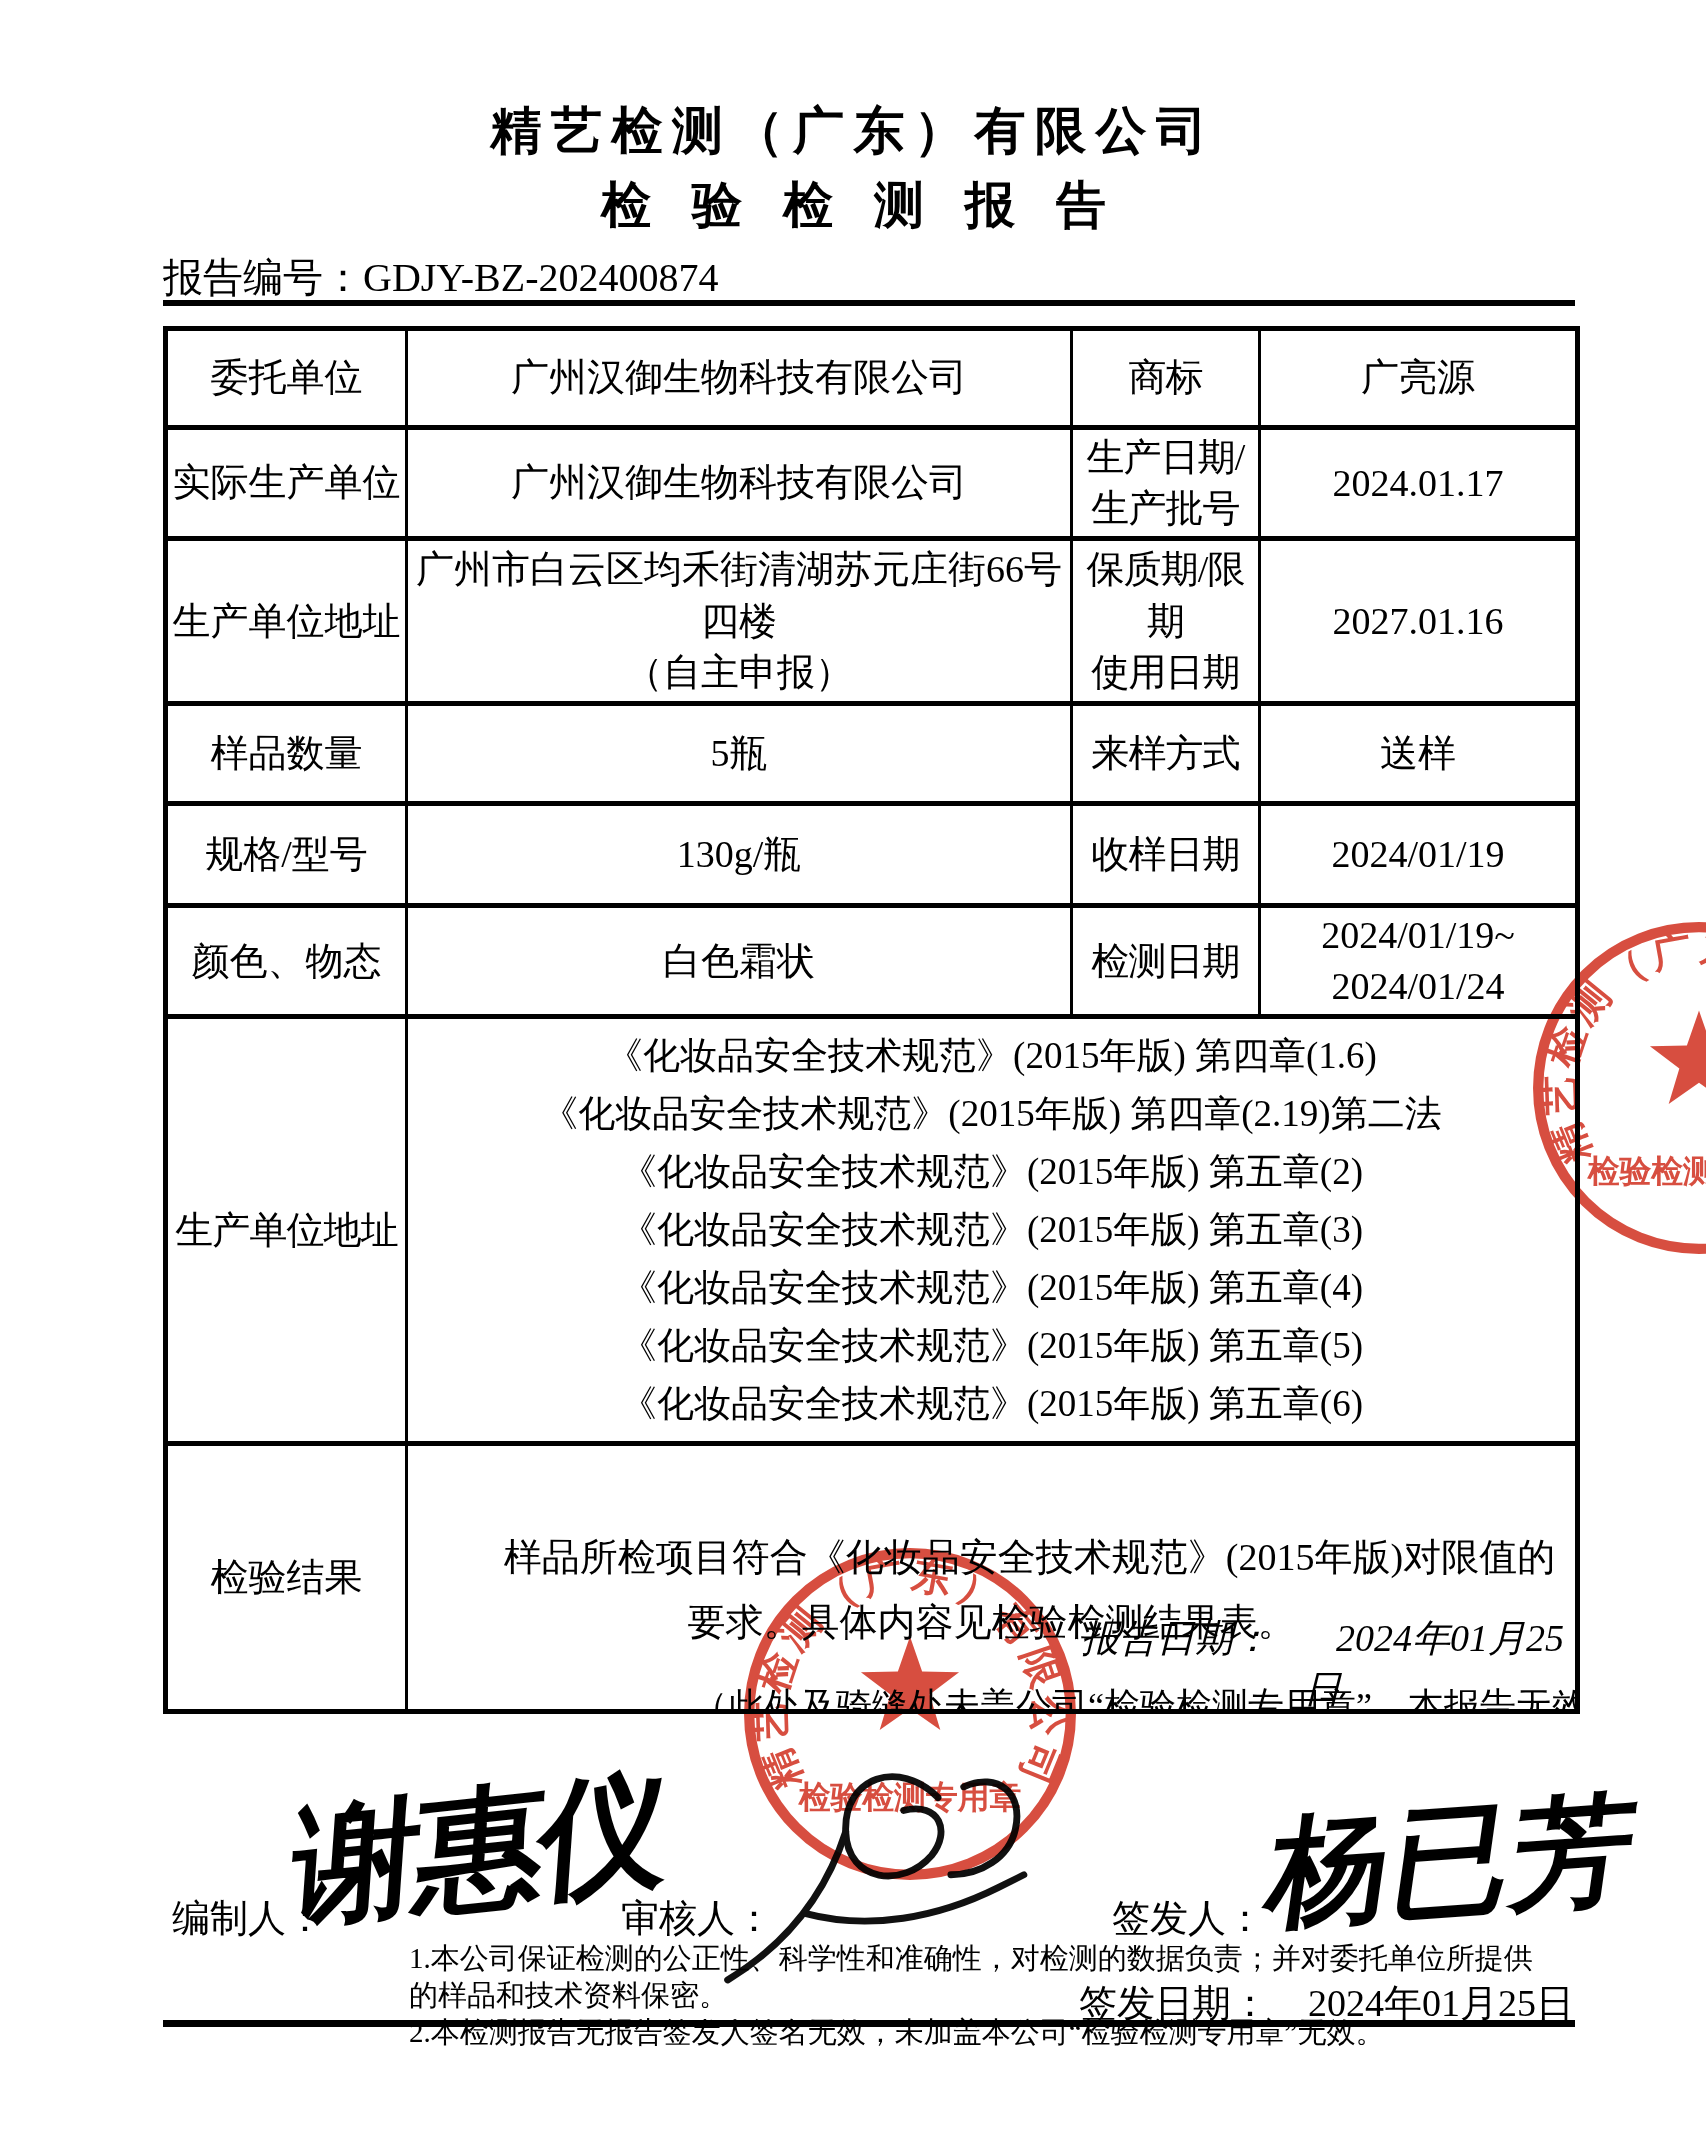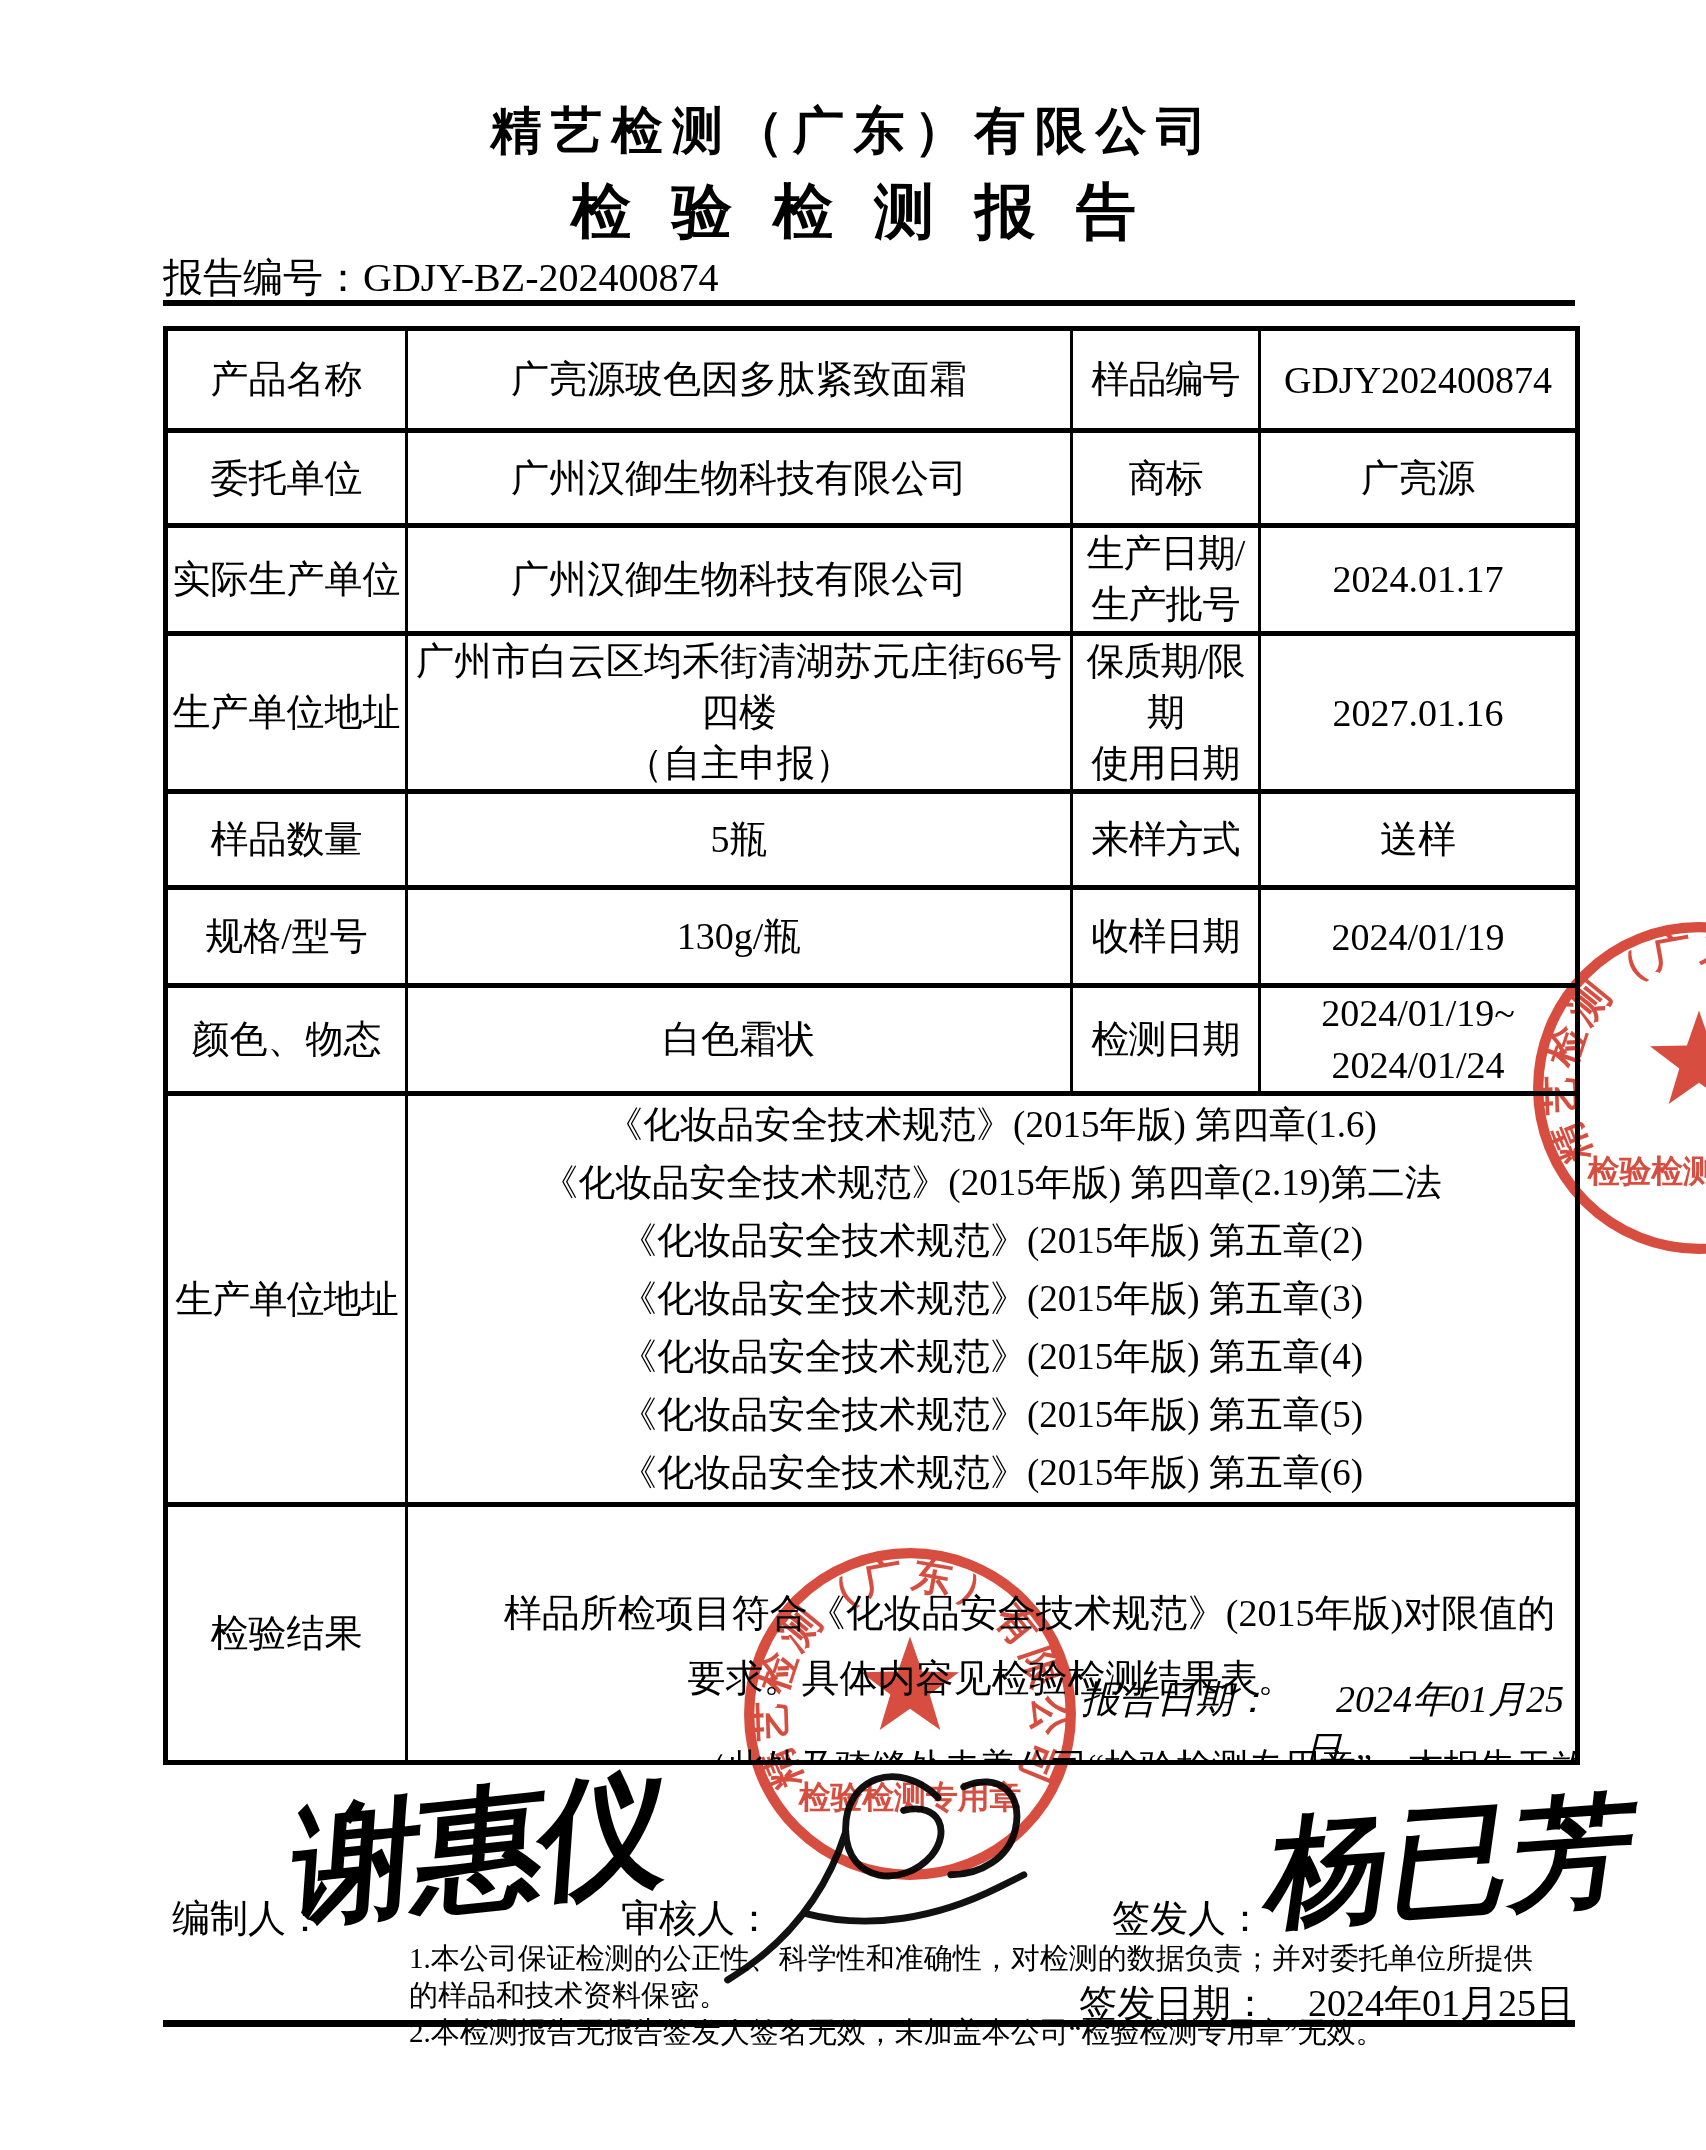--- a/index.html
+++ b/index.html
@@ -3,21 +3,21 @@
 <meta charset="utf-8">
 <style>
   html,body{margin:0;padding:0;background:#ffffff;}
   .page{
     position:relative;width:1707px;height:2414px;background:#fff;
     font-family:"Liberation Serif","DejaVu Serif",serif;color:#000;overflow:hidden;
   }
   .abs{position:absolute;}
   
   .title1{top:97px;left:0;width:100%;text-align:center;font-size:51px;font-weight:bold;letter-spacing:9.5px;}
-  .title2{top:172px;left:0;width:100%;text-align:center;font-size:60px;font-weight:bold;letter-spacing:41px;text-indent:41px;}
+  .title2{top:172px;left:0;width:100%;text-align:center;font-size:50px;font-weight:bold;letter-spacing:41px;text-indent:41px;}
   .report-no{top:250px;left:163px;font-size:40px;font-weight:normal;}
   .rule{background:#000;left:163px;width:1412px;}
   .rule1{top:300px;height:6px;}
   .rule2{top:2020px;height:6.9px;}
   
   table.info{
     position:absolute;left:163px;top:326px;width:1412px;height:1388px;
     border-collapse:collapse;table-layout:fixed;
   }
   table.info td,table.info th{
@@ -68,26 +68,20 @@
   <div class="abs rule rule1"></div>
 
   <table class="info">
     <colgroup>
         <col style="width:241px">
         <col style="width:665px">
         <col style="width:188px">
         <col style="width:318px">
       </colgroup>
     <tbody>
-        <tr style="height:102px">
-      <th>产品名称</th>
-      <td>广亮源玻色因多肽紧致面霜</td>
-      <th class="c3cell">样品编号</th>
-      <td>GDJY202400874</td>
-    </tr>
     <tr style="height:95px">
       <th>委托单位</th>
       <td>广州汉御生物科技有限公司</td>
       <th class="c3cell">商标</th>
       <td>广亮源</td>
     </tr>
     <tr style="height:95px">
       <th class="label6">实际生产单位</th>
       <td>广州汉御生物科技有限公司</td>
       <th class="c3cell pre">生产日期/

